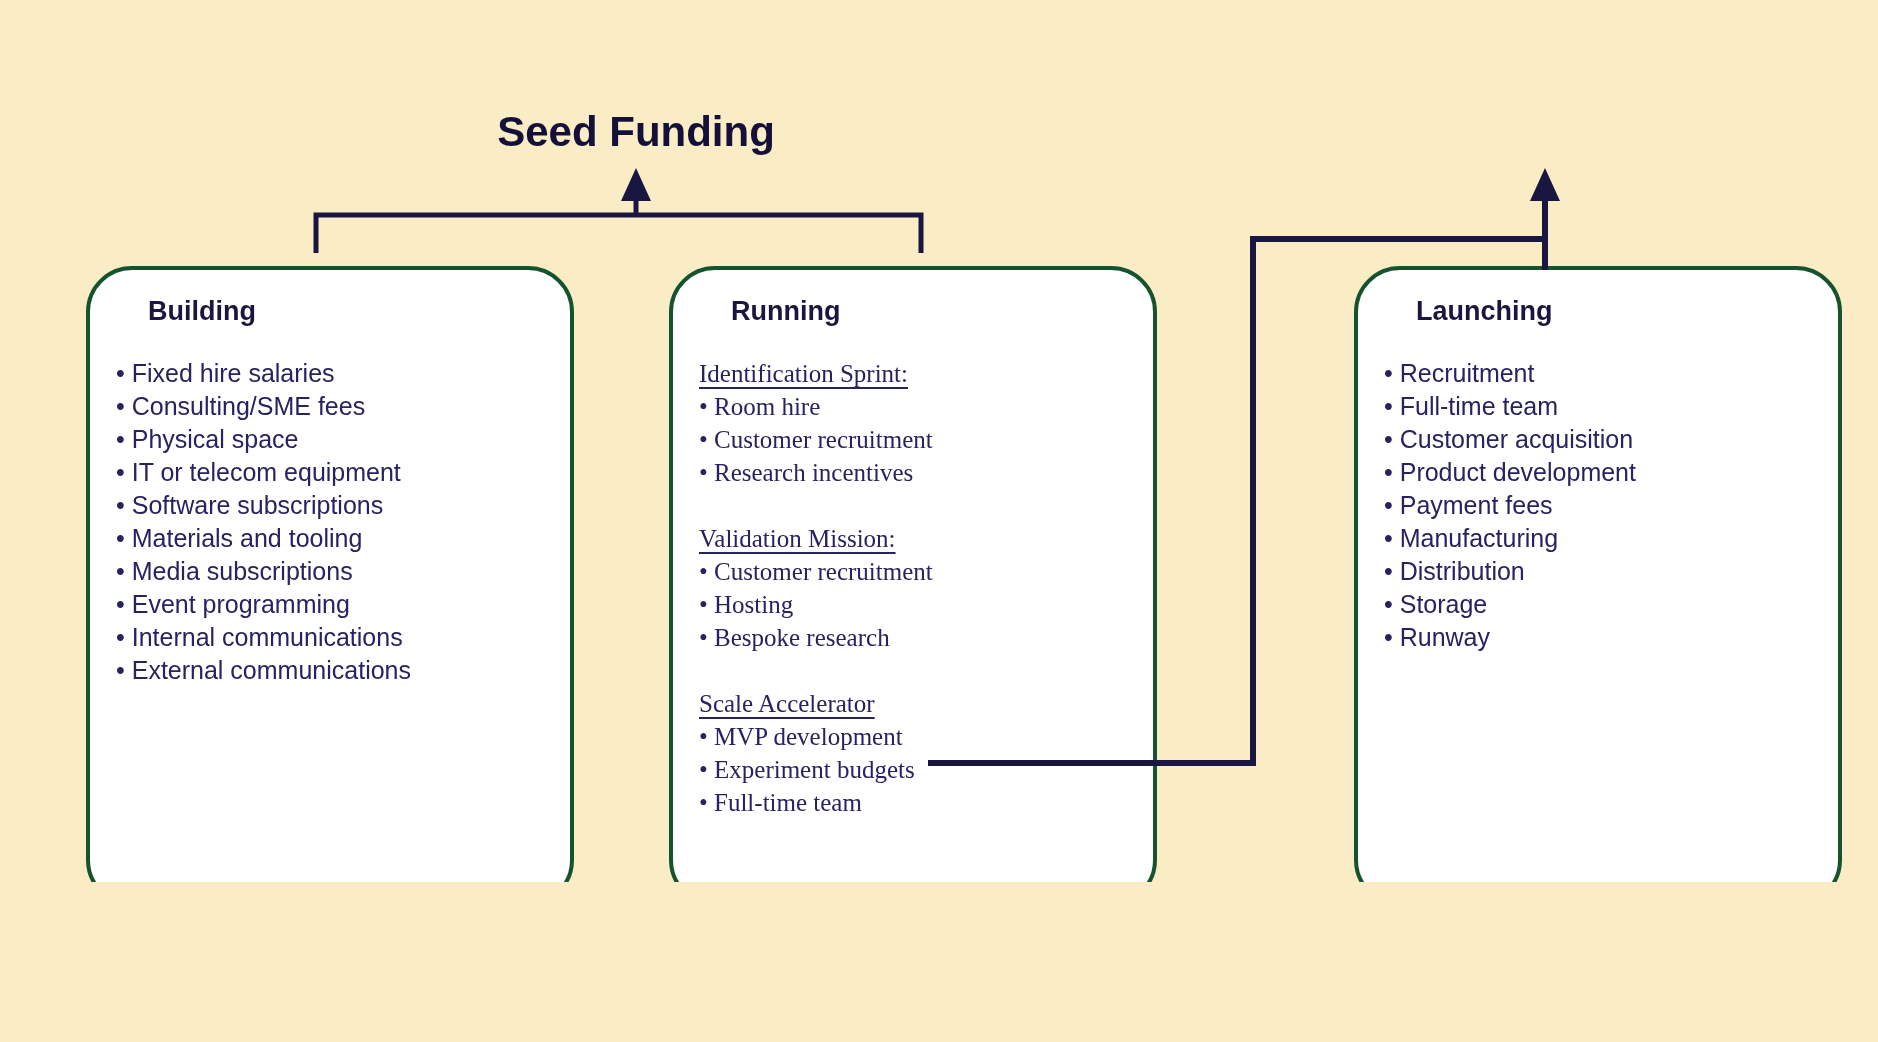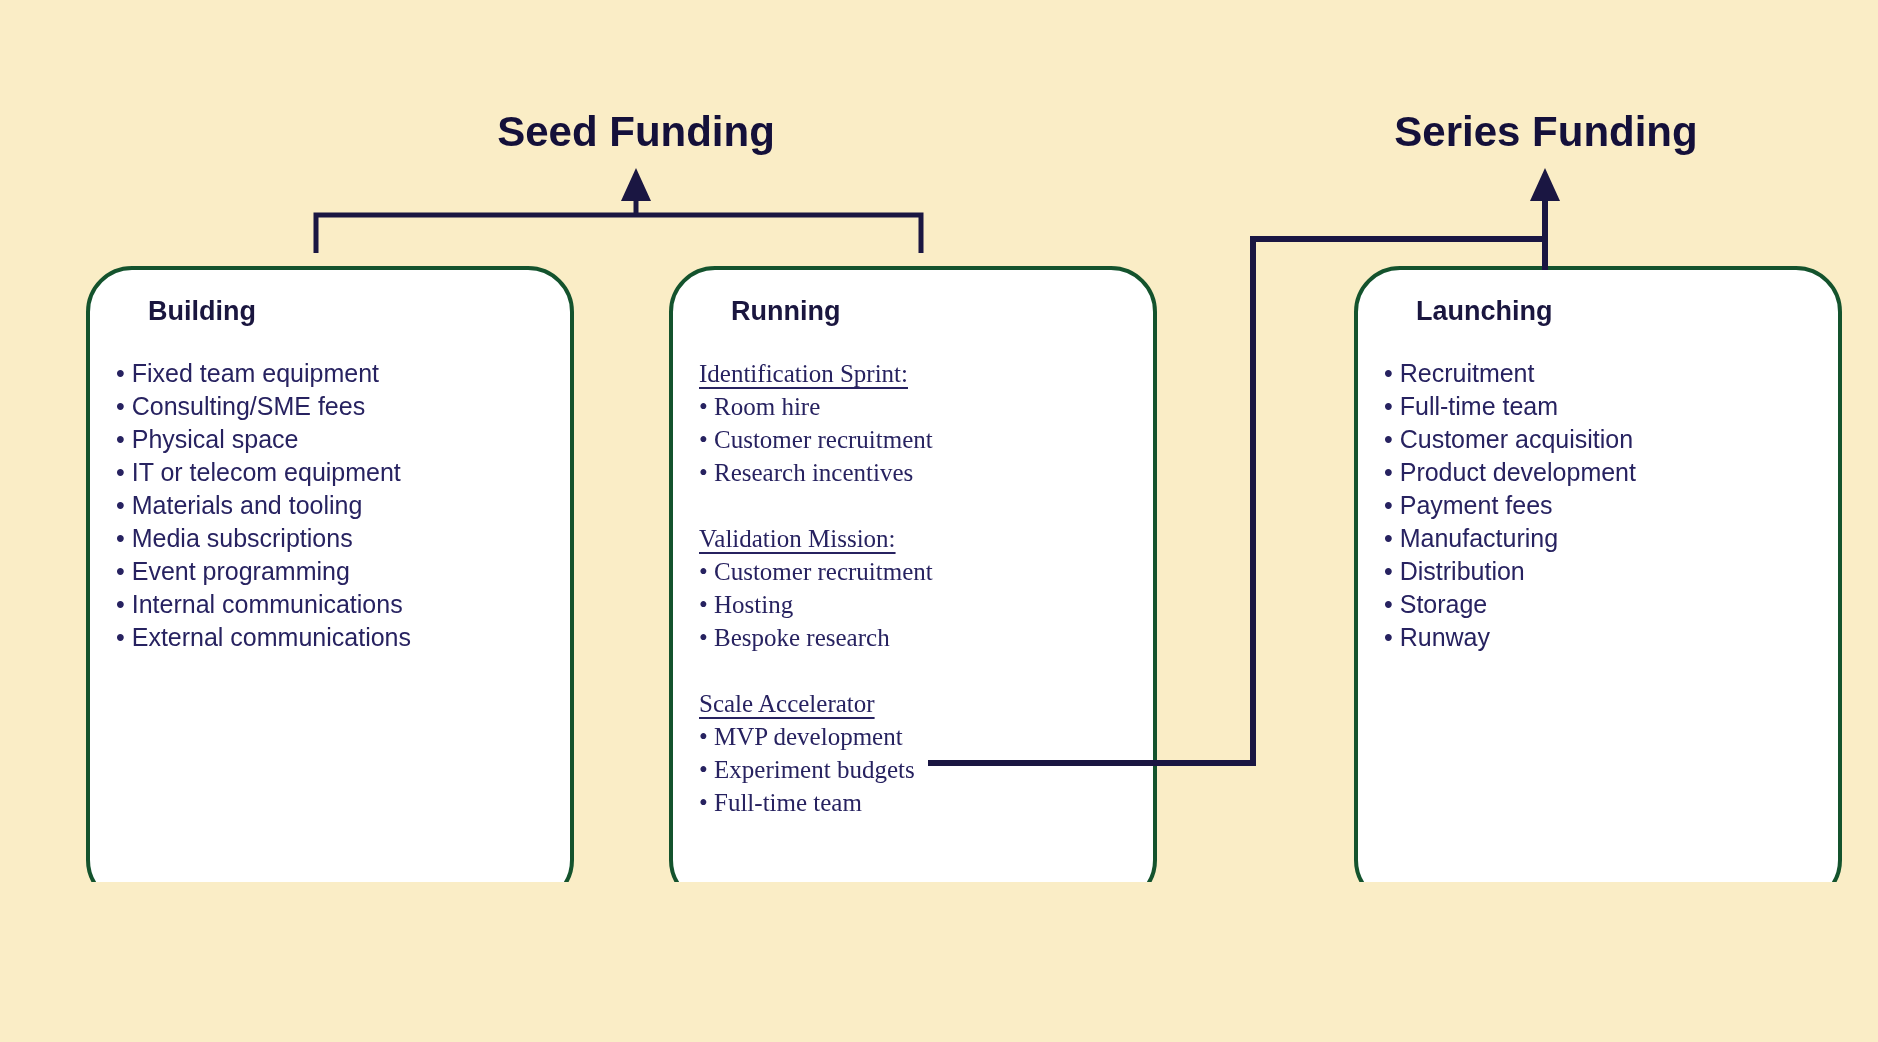--- a/index.html
+++ b/index.html
@@ -43,30 +43,30 @@
     font-size:21px;font-weight:bold;letter-spacing:-0.5px;color:#7f1d1d;z-index:2;
     white-space:nowrap;
   }
 </style>
 </head>
 <body>
 
 <div class="canvas">
 
   <div class="stage-title" id="seed-title">Seed Funding</div>
-  <div class="stage-title" id="series-title">Series Funding</div>
 
   <div class="card" id="card-building">
     <div class="card-header">Building</div>
     <div class="card-body">
       <ul class="bullets">
-        <li>Fixed team equipment</li>
+        <li>Fixed hire salaries</li>
         <li>Consulting/SME fees</li>
         <li>Physical space</li>
         <li>IT or telecom equipment</li>
+        <li>Software subscriptions</li>
         <li>Materials and tooling</li>
         <li>Media subscriptions</li>
         <li>Event programming</li>
         <li>Internal communications</li>
         <li>External communications</li>
       </ul>
     </div>
   </div>
 
   <div class="card" id="card-running">

